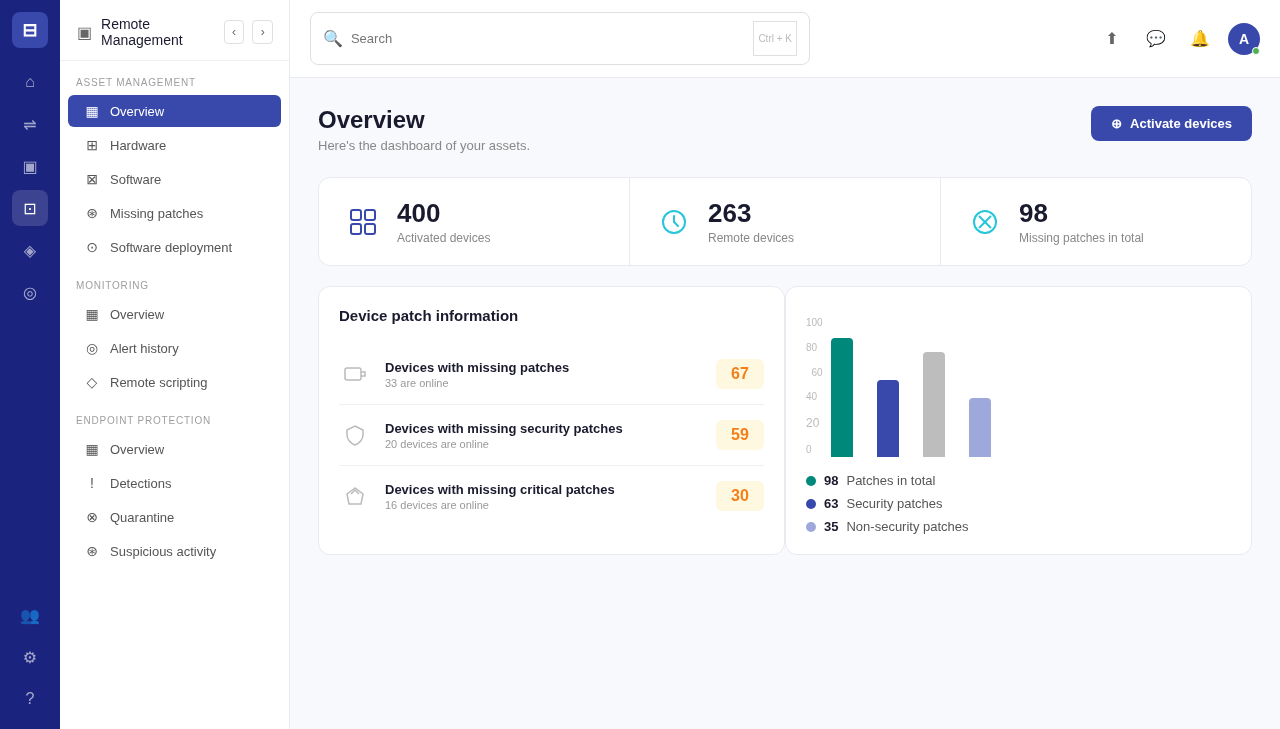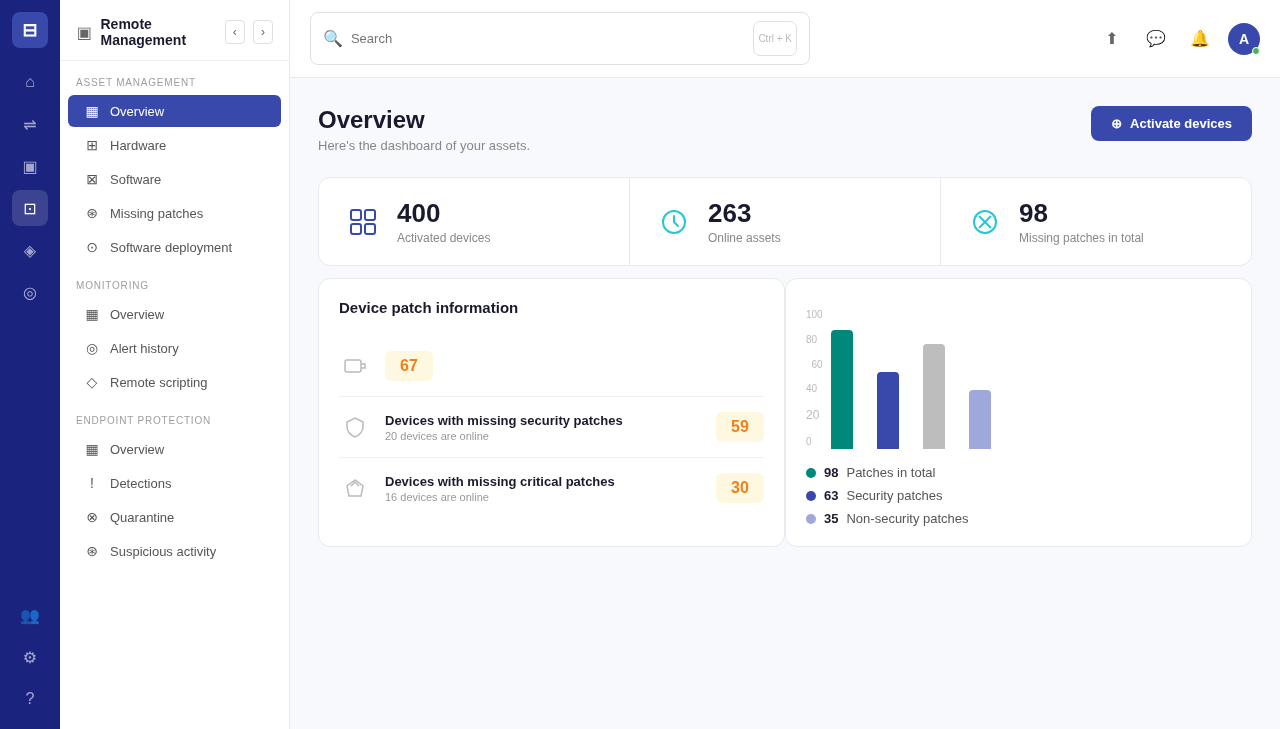--- a/index.html
+++ b/index.html
@@ -52,21 +52,21 @@
       gap: 8px;
       border-bottom: 1px solid #f0f0f0;
     }
     .sidebar-header-icon {
       width: 20px; height: 20px;
       display: flex; align-items: center; justify-content: center;
       color: #666;
     }
     .sidebar-header-title {
       font-size: 14px;
-      font-weight: 700;
+      font-weight: 400;
       color: #1a1a2e;
     }
     .sidebar-nav-back, .sidebar-nav-fwd {
       width: 24px; height: 24px;
       display: flex; align-items: center; justify-content: center;
       border: 1px solid #e0e0e0;
       border-radius: 4px;
       cursor: pointer;
       color: #666;
       font-size: 12px;
@@ -126,21 +126,21 @@
       border: none;
       outline: none;
       flex: 1;
       font-size: 13px;
       color: #999;
     }
     .search-shortcut {
       font-size: 10px;
       color: #bbb;
       border: 1px solid #e0e0e0;
-      border-radius: 7px;
+      border-radius: 0;
       padding: 11px 4px;
     }
     .topbar-actions {
       display: flex;
       align-items: center;
       gap: 12px;
       margin-left: auto;
     }
     .topbar-icon-btn {
       width: 32px; height: 32px;
@@ -197,21 +197,21 @@
       font-weight: 600;
       cursor: pointer;
     }
 
     
     .stats-row {
       background: white;
       border-radius: 12px;
       display: flex;
       padding: 0;
-      margin-bottom: 12px;
+      margin-bottom: 20px;
       border: 1px solid #e8eaf0;
       overflow: hidden;
       justify-content: center;
     }
     .stat-item {
       flex: 1;
       display: flex;
       align-items: center;
       gap: 14px;
       padding: 20px 24px;
@@ -435,21 +435,21 @@
       </div>
       <div class="stat-item">
         <div class="stat-icon">
           <svg width="28" height="28" viewBox="0 0 28 28" fill="none">
             <circle cx="14" cy="14" r="11" stroke="#26c6da" stroke-width="2"></circle>
             <path d="M14 8 L14 14 L18 18" stroke="#26c6da" stroke-width="2" stroke-linecap="round"></path>
           </svg>
         </div>
         <div>
           <div class="stat-number">263</div>
-          <div class="stat-label">Online assets</div>
+          <div class="stat-label">Remote devices</div>
         </div>
       </div>
       <div class="stat-item">
         <div class="stat-icon">
           <svg width="28" height="28" viewBox="0 0 28 28" fill="none">
             <circle cx="14" cy="14" r="11" stroke="#26c6da" stroke-width="2"></circle>
             <line x1="8" y1="8" x2="20" y2="20" stroke="#26c6da" stroke-width="2"></line>
             <line x1="20" y1="8" x2="8" y2="20" stroke="#26c6da" stroke-width="2"></line>
           </svg>
         </div>
@@ -464,20 +464,24 @@
 
       <div class="panel-left">
         <div class="panel-title">Device patch information</div>
 
         <div class="patch-item">
           <div class="patch-item-icon">
             <svg width="24" height="24" viewBox="0 0 24 24" fill="none">
               <rect x="2" y="6" width="16" height="12" rx="2" stroke="#bbb" stroke-width="1.5"></rect>
               <path d="M18 10 L22 10 L22 14 L18 14" stroke="#bbb" stroke-width="1.5"></path>
             </svg>
+          </div>
+          <div class="patch-item-info">
+            <div class="patch-item-title">Devices with missing patches</div>
+            <div class="patch-item-sub">33 are online</div>
           </div>
           <div class="patch-badge">67</div>
         </div>
 
         <div class="patch-item">
           <div class="patch-item-icon">
             <svg width="24" height="24" viewBox="0 0 24 24" fill="none">
               <path d="M12 3 L20 7 L20 12 C20 16.4 16.4 20.5 12 22 C7.6 20.5 4 16.4 4 12 L4 7 Z" stroke="#bbb" stroke-width="1.5" fill="none"></path>
             </svg>
           </div>

